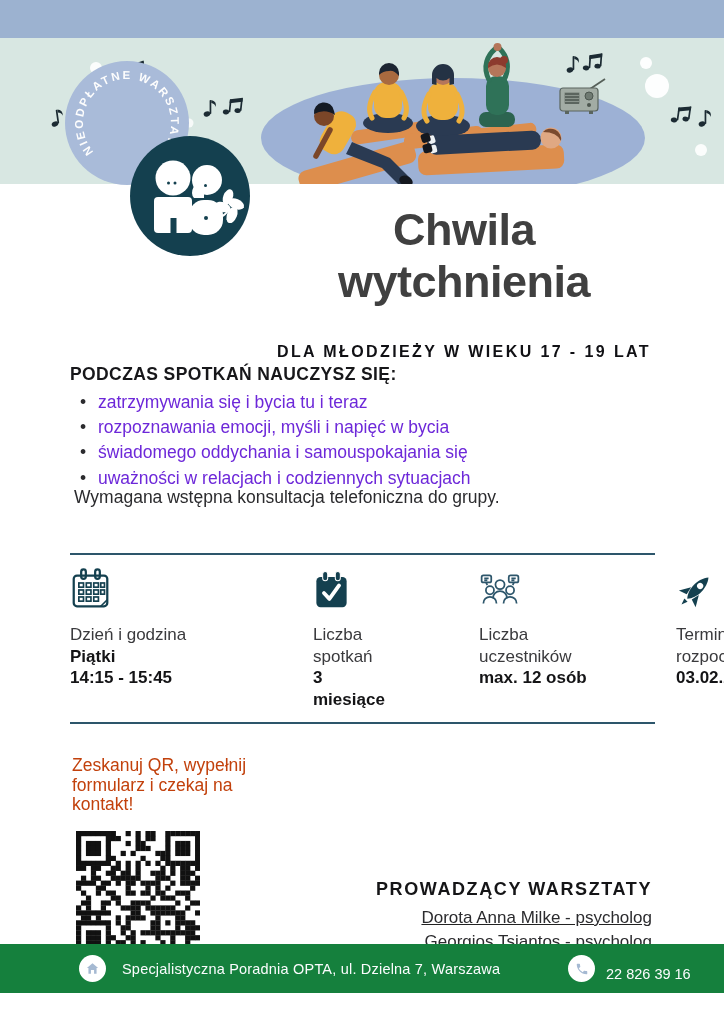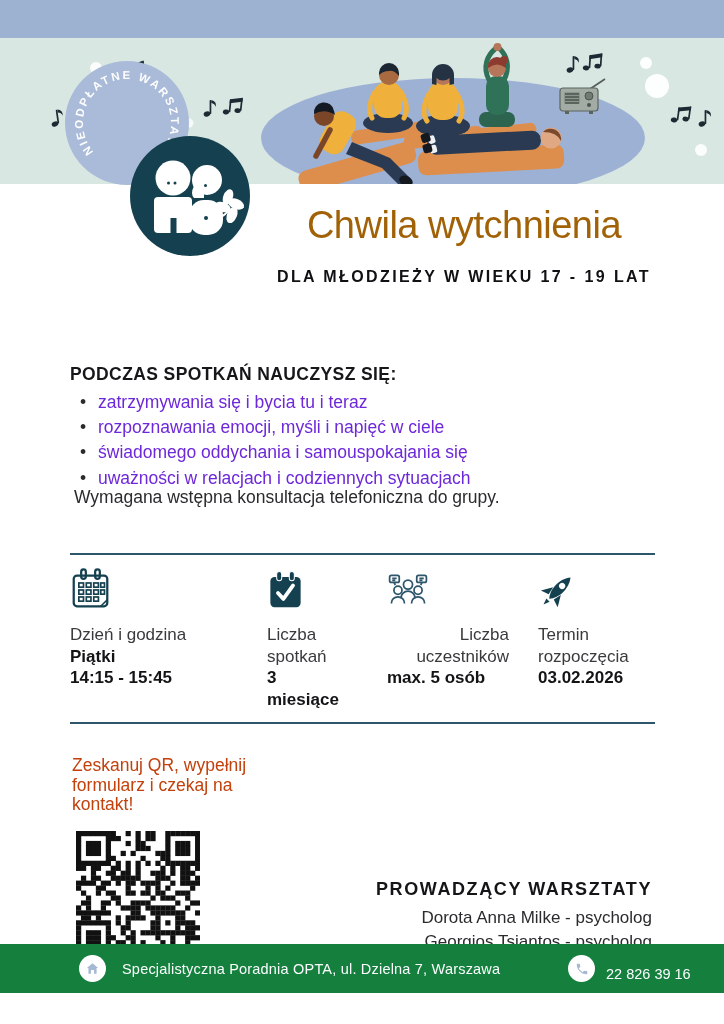--- a/index.html
+++ b/index.html
@@ -8,49 +8,49 @@
   #poster { position:absolute; inset:0; width:724px; height:1024px; background:#fff; }
 
   .band-top { position:absolute; left:0; top:0; width:724px; height:38px; background:#9cb2d0; }
   .header-mint { position:absolute; left:0; top:38px; width:724px; height:146px; background:#d8e7e2; overflow:hidden; }
   .scene-svg { position:absolute; left:0; top:0; width:724px; height:146px; }
 
   .badge-svg { position:absolute; left:64px; top:60px; width:126px; height:126px; overflow:visible; }
   .logo-svg { position:absolute; left:128px; top:134px; width:124px; height:124px; overflow:visible; }
 
   .title-block { position:absolute; left:264px; top:204px; width:400px; text-align:center; }
-  .page-title { font-size:38px; font-weight:400; letter-spacing:-0.5px; color:#a16207; }
-  .page-subtitle { margin-top:21px; font-size:16px; font-weight:700; letter-spacing:2.4px; color:#101014; }
+  .page-title { font-size:45px; font-weight:700; letter-spacing:-0.5px; color:#404040; }
+  .page-subtitle { margin-top:35px; font-size:16px; font-weight:700; letter-spacing:2.4px; color:#101014; }
 
   .learn { position:absolute; left:70px; top:328px; width:560px;margin-top:36px; }
   .learn-heading { font-size:17.5px; font-weight:800; letter-spacing:0.4px; color:#17171a; }
   .learn-list { list-style:none; margin-top:5px; }
   .learn-list li { position:relative; padding-left:28px; font-size:17.5px; line-height:25.2px; color:#6d28d9; }
   .learn-list li::before { content:"•"; position:absolute; left:10px; top:0; color:#2b2b2e; }
 
   .note-text { position:absolute; left:74px; top:487px; font-size:17.5px; color:#2b2b2e; }
 
   .divider { position:absolute; left:70px; width:585px; height:2px; background:#2d566b; }
   .divider-1 { top:553px; }
   .divider-2 { top:722px; }
 
-  .info-row { position:absolute; left:70px; top:562px; width:590px; display:grid; grid-template-columns:197px 120px 151px 120px; }
+  .info-row { position:absolute; left:70px; top:562px; width:590px; display:grid; grid-template-columns:197px 120px 151px 120px;gap:46px; }
   .info-col .icon-box { height:50px; display:flex; align-items:flex-end; }
   .info-label { margin-top:12px; font-size:17px; line-height:21.5px; color:#3a3a3d; }
   .info-value { font-size:17px; font-weight:700; line-height:21.5px; color:#141416; }
   .w-narrow { max-width:100px; }
-  .w-mid { max-width:122px;text-align:right; }
+  .w-mid { max-width:122px; }
   .w-mid2 { max-width:112px; }
 
   .qr-instruction { position:absolute; left:72px; top:756px; width:210px; font-size:17.5px; line-height:19.5px; color:#c2410c; }
   .qr-svg { position:absolute; left:76px; top:831px; width:124px; height:124px; }
 
   .leaders { position:absolute; right:72px; top:879px; width:430px; text-align:right; }
   .leaders-heading { font-size:18px; font-weight:800; letter-spacing:1.6px; color:#151517; }
-  .leader-names { margin-top:6px; }
+  .leader-names { margin-top:6px;text-decoration:underline; }
   .leader-name { font-size:17px; line-height:23.5px; color:#2b2b2e; }
 
   .footer { position:absolute; left:0; top:944px; width:724px; height:49px; background:#15803d; }
   .round-badge { position:absolute; top:11px; width:27px; height:27px; background:#fff; border-radius:50%; display:flex; align-items:center; justify-content:center; }
   .home-badge { left:79px; }
   .phone-badge { left:568px; }
   .footer-address { position:absolute; left:122px; top:0; height:49px; display:flex; align-items:center; font-size:14.5px; color:#fbfcfe; letter-spacing:0.2px; }
   .footer-phone { position:absolute; left:606px; top:0; height:60px; display:flex; align-items:center; font-size:14.5px; color:#fbfcfe; }
 </style>
 </head>
@@ -208,21 +208,21 @@
 
   <div class="title-block">
     <h1 class="page-title">Chwila wytchnienia</h1>
     <div class="page-subtitle">DLA MŁODZIEŻY W WIEKU 17 - 19 LAT</div>
   </div>
 
   <div class="learn">
     <h2 class="learn-heading">PODCZAS SPOTKAŃ NAUCZYSZ SIĘ:</h2>
     <ul class="learn-list">
       <li>zatrzymywania się i bycia tu i teraz</li>
-      <li>rozpoznawania emocji, myśli i napięć w ciele</li>
+      <li>rozpoznawania emocji, myśli i napięć w bycia</li>
       <li>świadomego oddychania i samouspokajania się</li>
       <li>uważności w relacjach i codziennych sytuacjach</li>
     </ul>
   </div>
 
   <div class="note-text">Wymagana wstępna konsultacja telefoniczna do grupy.</div>
 
   <div class="divider divider-1"></div>
 
   <div class="info-row">
@@ -283,21 +283,21 @@
             <circle cx="24" cy="13.5" r="5.2"></circle>
             <path d="M16,29 a8,8 0 0 1 16,0"></path>
             <circle cx="12.5" cy="20" r="4.6"></circle>
             <path d="M5,35 a7.5,7.5 0 0 1 15,0"></path>
             <circle cx="35.5" cy="20" r="4.6"></circle>
             <path d="M28,35 a7.5,7.5 0 0 1 15,0"></path>
           </g>
         </svg>
       </div>
       <div class="info-label w-mid">Liczba uczestników</div>
-      <div class="info-value">max. 5 osób</div>
+      <div class="info-value">max. 12 osób</div>
     </div>
 
     <div class="info-col">
       <div class="icon-box">
         <svg width="40" height="42" viewBox="0 0 44 46">
           <g transform="translate(23,21) rotate(45)" fill="#14404f">
             <path d="M0,-18 C7.5,-9 7.5,7 0,15 C-7.5,7 -7.5,-9 0,-18 Z"></path>
             <path d="M-6,3 L-13,15 L-4,12 Z"></path>
             <path d="M6,3 L13,15 L4,12 Z"></path>
             <circle cx="0" cy="-5" r="3.4" fill="#fff"></circle>

